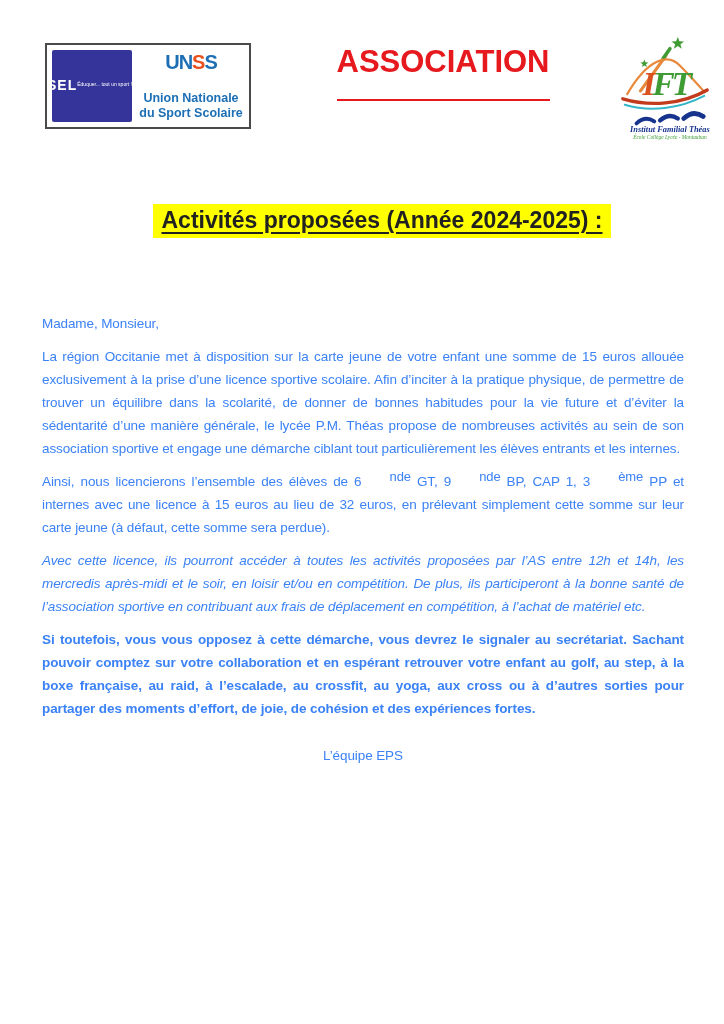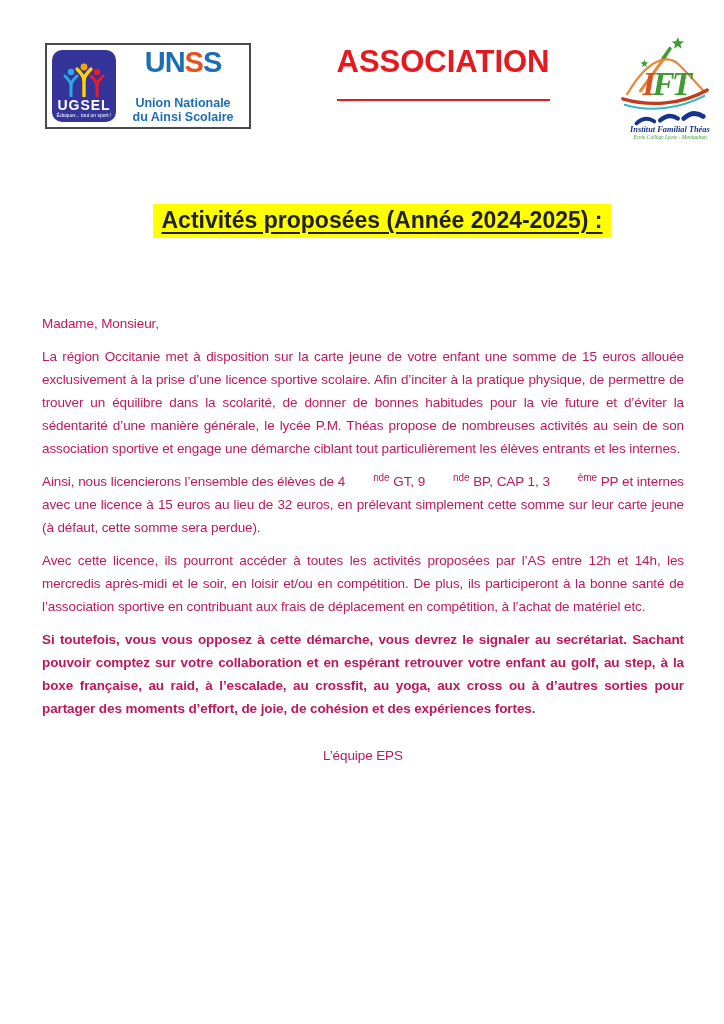--- a/index.html
+++ b/index.html
@@ -17,31 +17,31 @@
     position:absolute;left:45px;top:43px;
     width:206px;height:86px;
     border:2px solid #4a4a4a;
     background:#fff;
     box-sizing:border-box;
     display:flex;align-items:center;
     padding:4px 5px;
     gap:6px;
   }
   .ugsel-square{
-    width:64px;height:72px;flex:0 0 auto;
-    background:#34349b;border-radius:10px;
+    width:80px;height:72px;flex:0 0 auto;
+    background:#34349b;border-radius:2px;
     color:#ffffff;
-    display:flex;flex-direction:column;align-items:center;justify-content:flex-end;
+    display:flex;align-items:center;justify-content:flex-end;
     padding-bottom:3px;box-sizing:border-box;
   }
   .ugsel-square svg{display:block;margin-bottom:1px;}
   .ugsel-name{font-weight:bold;font-size:14px;letter-spacing:1px;line-height:1;}
   .ugsel-tagline{font-size:5px;line-height:1.4;white-space:nowrap;}
   .unss-block{flex:1;text-align:center;color:#1c6fb5;}
-  .unss-acronym{font-size:29px;font-weight:800;letter-spacing:-1px;line-height:1;}
+  .unss-acronym{font-size:20px;font-weight:800;letter-spacing:-1px;line-height:1;}
   .unss-acronym .orange{color:#e8501e;}
   .unss-subtitle{font-size:12.5px;font-weight:700;line-height:1.15;margin-top:19px;}
 
   
   .main-title{
     position:absolute;left:283px;top:44px;width:320px;
     text-align:center;color:#e6191e;
     font-weight:700;font-size:31px;line-height:1.15;
   }
   .title-line{display:inline-block;border-bottom:2.5px solid currentColor;padding-bottom:19px;}
@@ -61,29 +61,29 @@
     font-size:23px;font-weight:700;
     text-decoration:underline;
     text-decoration-thickness:2px;
     text-underline-offset:4px;
     padding:3px 8px 5px 8px;
   }
 
   
   .body-text{
     position:absolute;top:312px;left:42px;width:642px;
-    color:#be185d;
+    color:#3b82f6;
     font-size:13.5px;line-height:23px;
     letter-spacing:-0.1px;
   }
   .body-text p{margin:0 0 10px 0;text-align:justify;}
   .body-text p.salutation{text-align:left;}
-  .body-text p.pre-gap{}
+  .body-text p.pre-gap{font-style:italic;}
   .body-text p.bold{font-weight:bold;margin-bottom:22px;}
-  .sup{font-size:10px;vertical-align:super;line-height:0;margin-left:28px;}
+  .sup{font-size:13px;vertical-align:super;line-height:0;margin-left:28px;}
   .signature{text-align:center;margin-top:24px;}
 </style>
 </head>
 <body>
 
 <div class="page">
 
   <div class="logo-box">
     <div class="ugsel-square">
       <svg width="44" height="34" viewBox="0 0 44 34">
@@ -109,21 +109,21 @@
         </g>
         <circle cx="35" cy="9" r="3.2" fill="#ed1c24"></circle>
       </svg>
       <div class="ugsel-name">UGSEL</div>
       <div class="ugsel-tagline">Éduquer... tout un sport !</div>
     </div>
     <div class="unss-block">
       <div class="unss-acronym"><span>UN</span><span class="orange">S</span><span>S</span></div>
       <div class="unss-subtitle">
         <div>Union Nationale</div>
-        <div>du Ainsi Scolaire</div>
+        <div>du Sport Scolaire</div>
       </div>
     </div>
   </div>
 
   <div class="main-title">
     <div class="title-row1"><span class="title-line">ASSOCIATION</span></div>
   </div>
 
   <svg class="ift-logo" viewBox="0 0 104 110">
 
@@ -150,19 +150,19 @@
     <text x="56" y="107" text-anchor="middle" font-family="Liberation Serif, serif" font-style="italic" font-size="5.5" fill="#3f9c35">École Collège Lycée - Montauban</text>
   </svg>
 
   <div class="activities-heading">
     <span>Activités proposées (Année 2024-2025) :</span>
   </div>
 
   <div class="body-text">
     <p class="salutation">Madame, Monsieur,</p>
     <p>La région Occitanie met à disposition sur la carte jeune de votre enfant une somme de 15 euros allouée exclusivement à la prise d’une licence sportive scolaire. Afin d’inciter à la pratique physique, de permettre de trouver un équilibre dans la scolarité, de donner de bonnes habitudes pour la vie future et d’éviter la sédentarité d’une manière générale, le lycée P.M. Théas propose de nombreuses activités au sein de son association sportive et engage une démarche ciblant tout particulièrement les élèves entrants et les internes.</p>
-    <p><span>Ainsi, nous licencierons l’ensemble des élèves de 4</span><span class="sup">nde</span><span> GT, 9</span><span class="sup">nde</span><span> BP, CAP 1, 3</span><span class="sup">ème</span><span> PP et internes avec une licence à 15 euros au lieu de 32 euros, en prélevant simplement cette somme sur leur carte jeune (à défaut, cette somme sera perdue).</span></p>
+    <p><span>Ainsi, nous licencierons l’ensemble des élèves de 6</span><span class="sup">nde</span><span> GT, 9</span><span class="sup">nde</span><span> BP, CAP 1, 3</span><span class="sup">ème</span><span> PP et internes avec une licence à 15 euros au lieu de 32 euros, en prélevant simplement cette somme sur leur carte jeune (à défaut, cette somme sera perdue).</span></p>
     <p class="pre-gap">Avec cette licence, ils pourront accéder à toutes les activités proposées par l’AS entre 12h et 14h, les mercredis après-midi et le soir, en loisir et/ou en compétition. De plus, ils participeront à la bonne santé de l’association sportive en contribuant aux frais de déplacement en compétition, à l’achat de matériel etc.</p>
     <p class="bold">Si toutefois, vous vous opposez à cette démarche, vous devrez le signaler au secrétariat. Sachant pouvoir comptez sur votre collaboration et en espérant retrouver votre enfant au golf, au step, à la boxe française, au raid, à l’escalade, au crossfit, au yoga, aux cross ou à d’autres sorties pour partager des moments d’effort, de joie, de cohésion et des expériences fortes.</p>
     <div class="signature">L’équipe EPS</div>
   </div>
 
 </div>
 
 </body></html>

